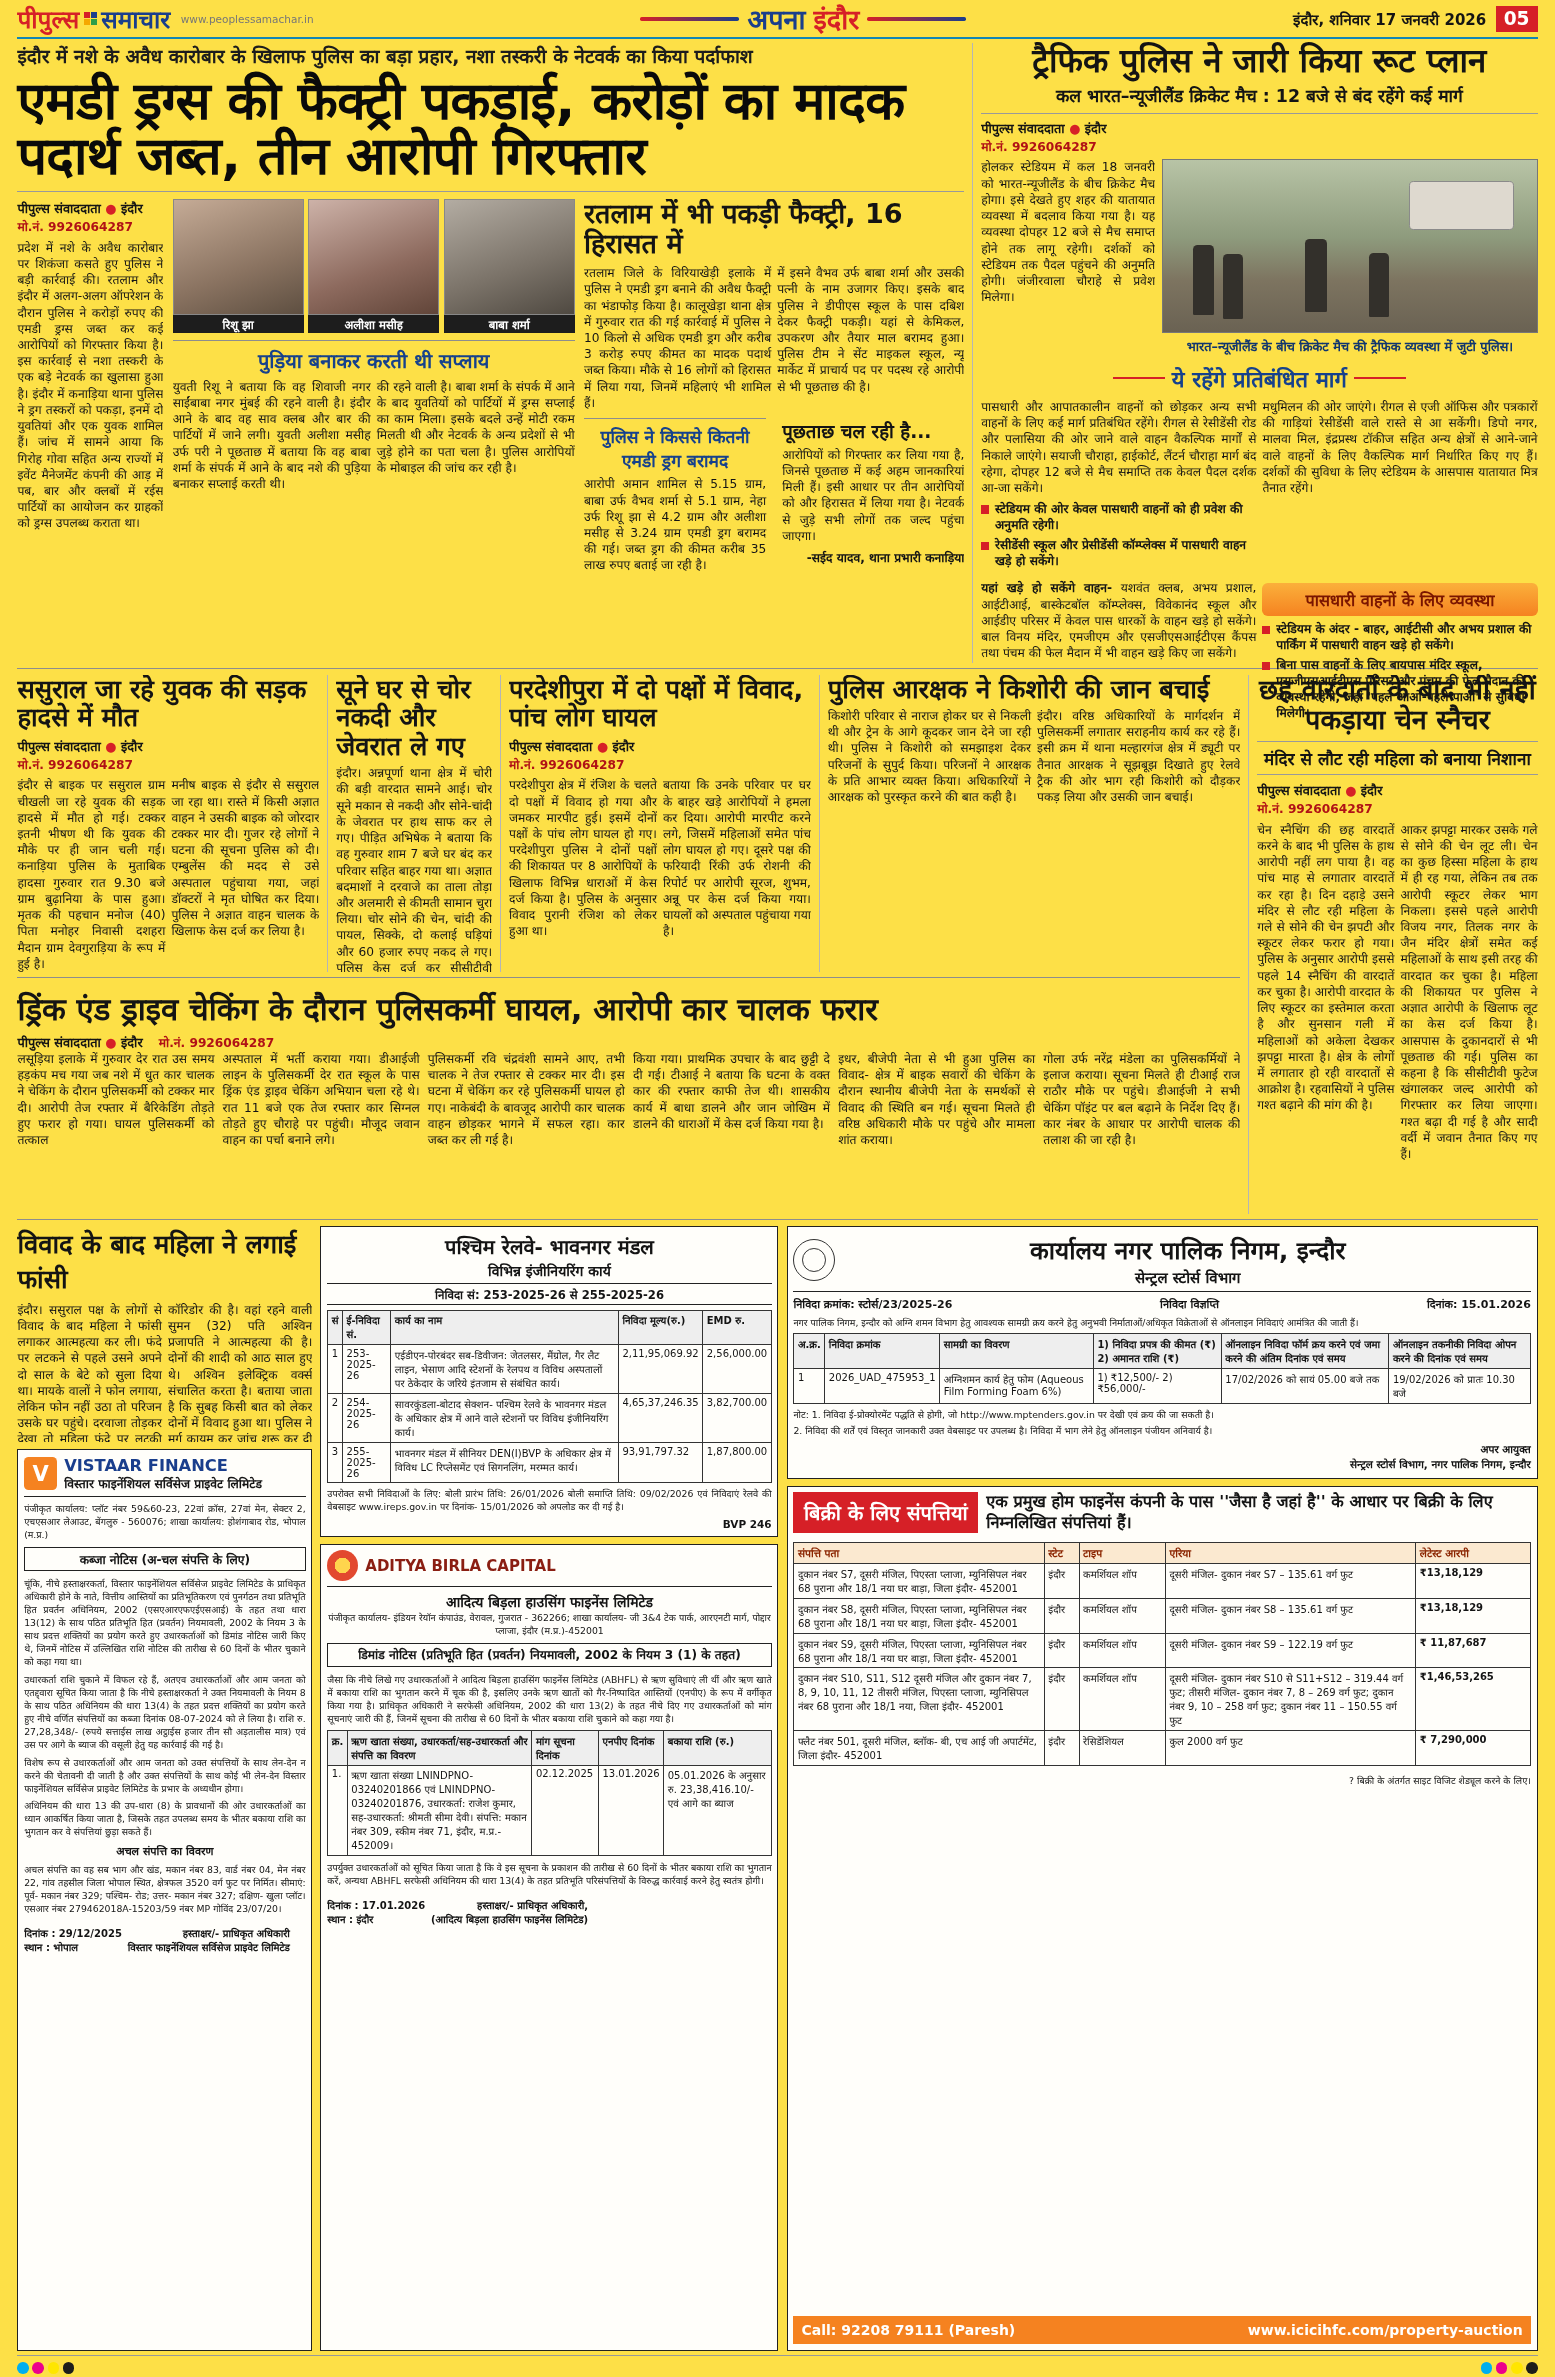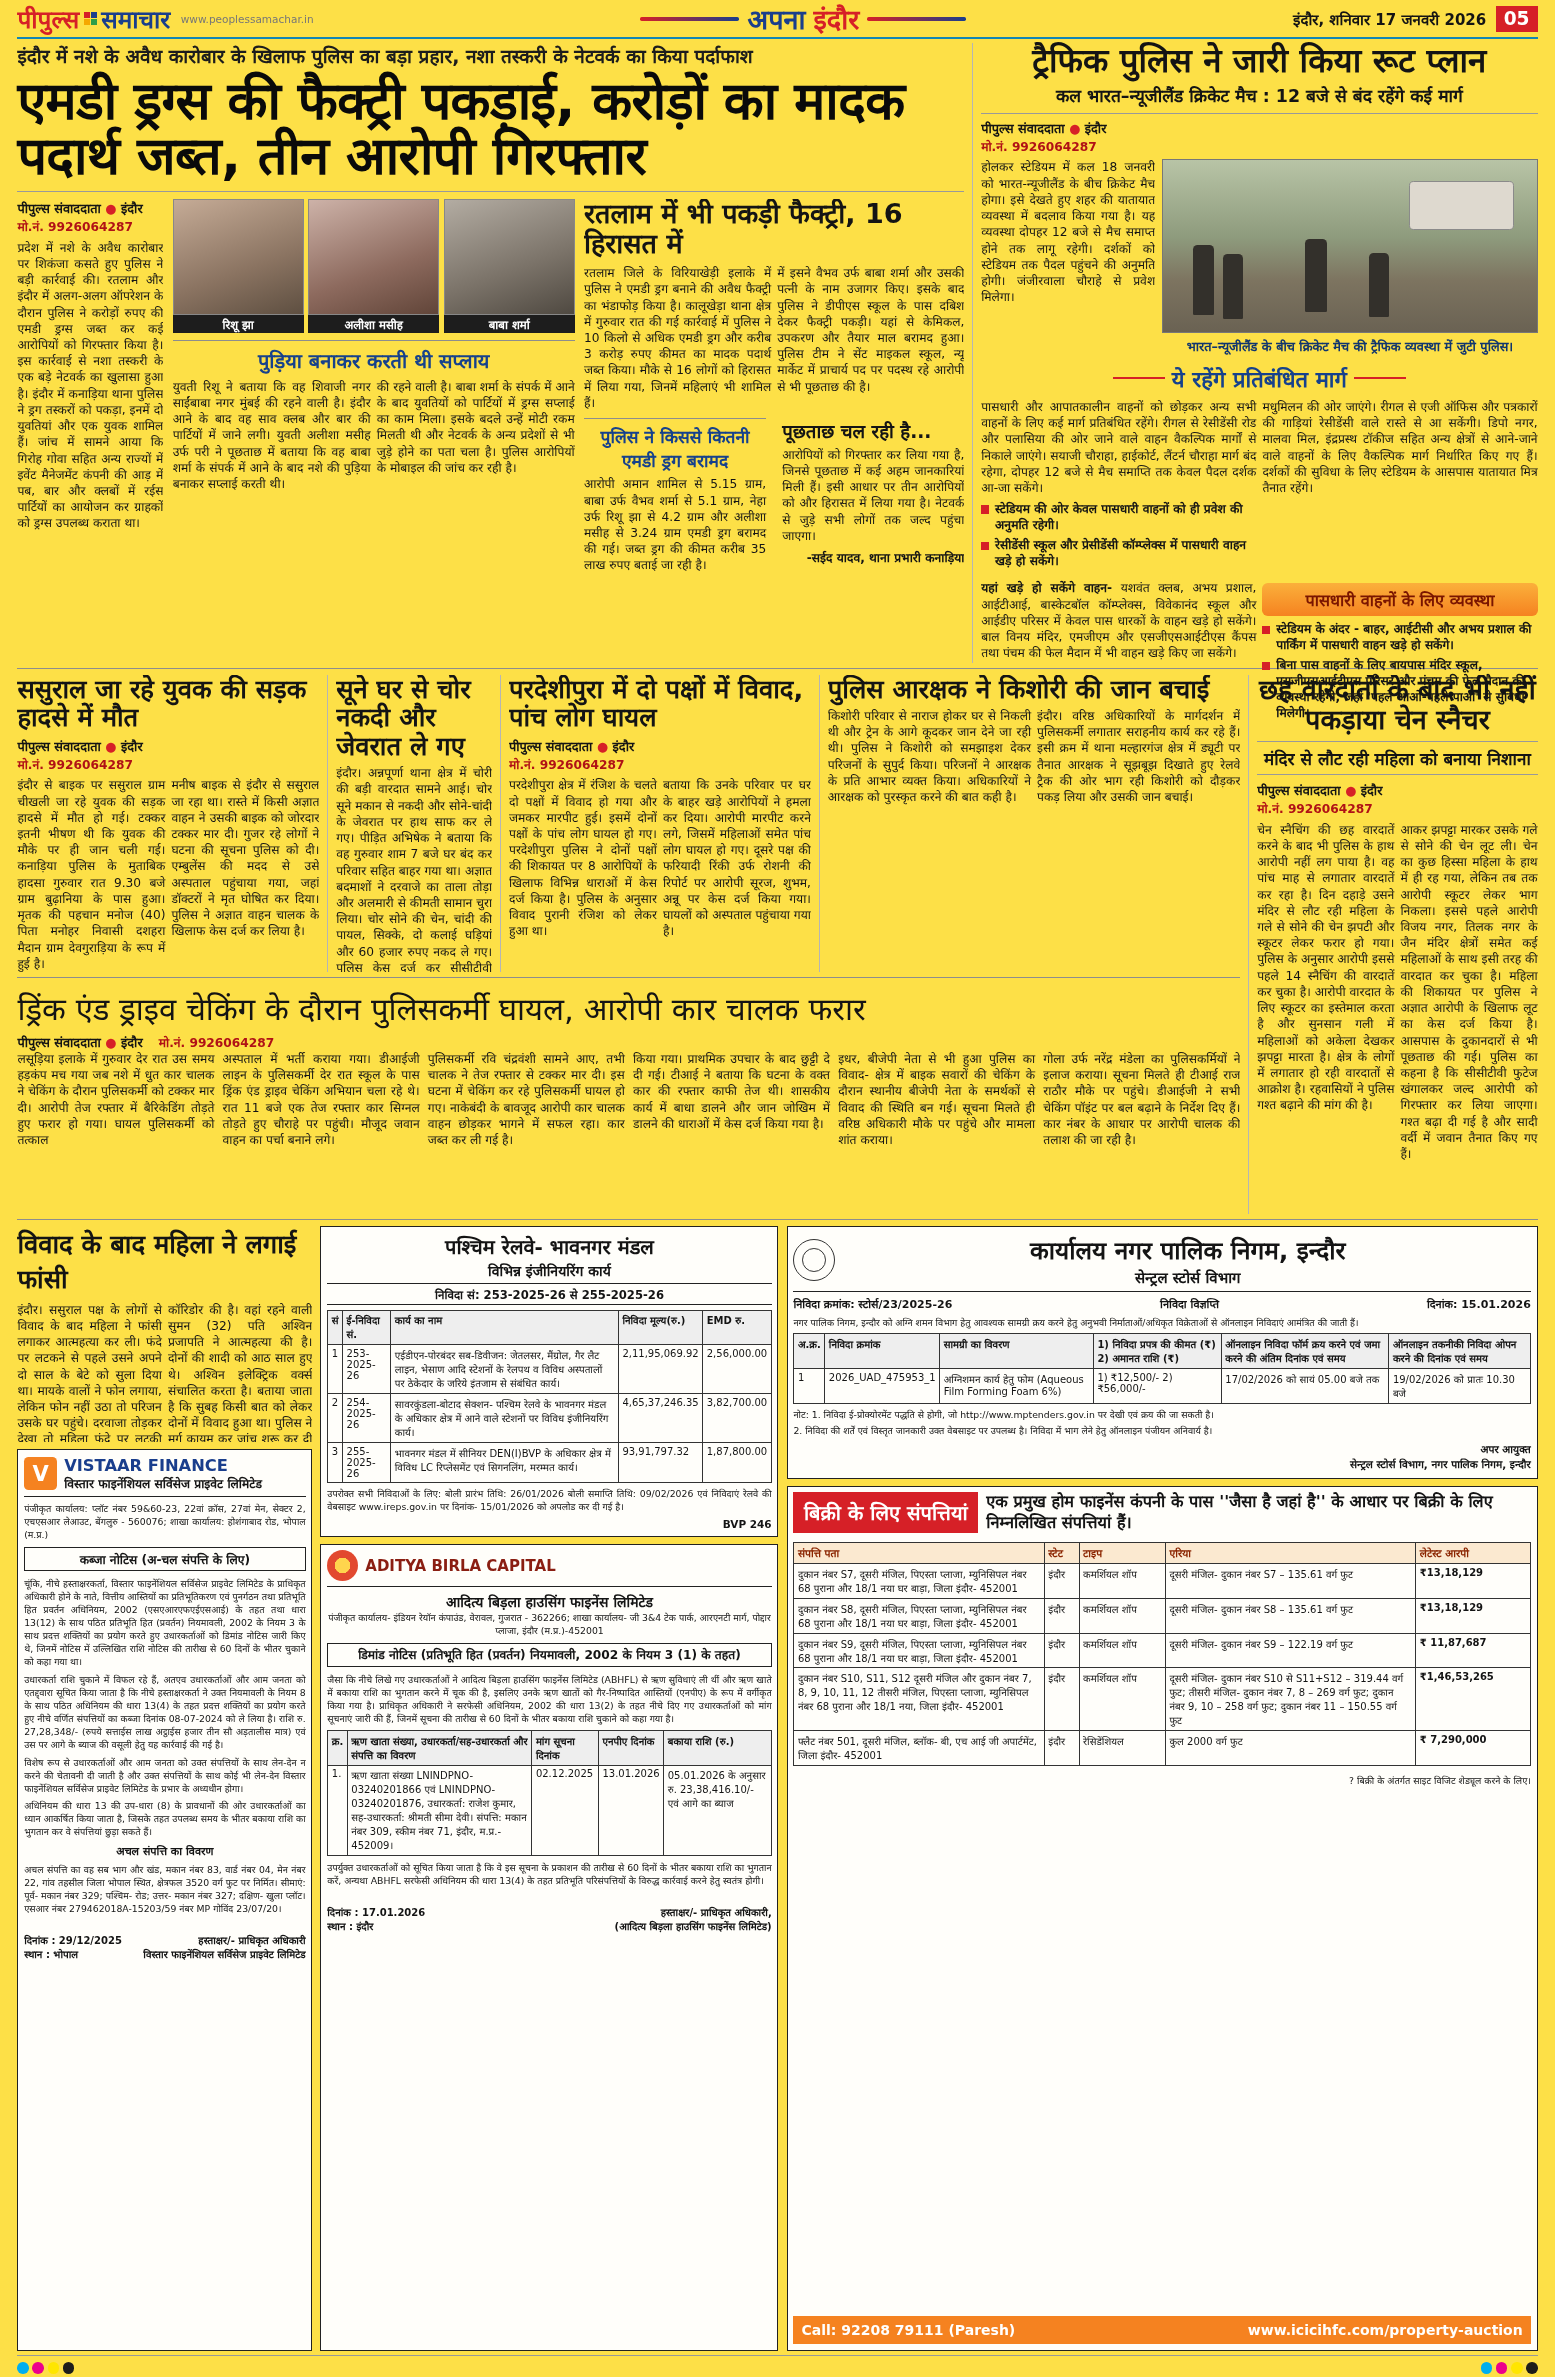--- a/index.html
+++ b/index.html
@@ -71,39 +71,39 @@
 .bullet-sq{flex:0 0 8.1px;height:8.1px;background:#d62027;margin-top:3.5px}
 .pass-box{background:linear-gradient(180deg,#fbb03b,#f58220);color:#7a1500;font-weight:800;font-size:16.3px;text-align:center;border-radius:5.8px;padding:5.8px 4.6px;margin:2.3px 0 5.8px}
 .lead-in{font-weight:800}
 
 .mid-wrap{display:flex;gap:8.1px;height:539px;margin-top:1.2px}
 .mid-left{width:1223px;display:flex;flex-direction:column}
 .mid-band{display:flex;gap:8.1px;height:297px}
 .story h2{font-size:25.6px;font-weight:800;line-height:1.12;margin-bottom:4.6px}
 .s0{width:302px}.s1{width:156px}.s2{width:302px}.s3{flex:1}
 .drink{padding-top:3.5px}
-.drink h1{font-size:31px;font-weight:400;margin-bottom:3.5px}
+.drink h1{font-size:31px;font-weight:700;margin-bottom:3.5px}
 .drink-cols{display:flex;gap:8.1px;height:145px}
 .drink-cols p{flex:1}
 .rail{flex:1;display:flex;flex-direction:column}
 .rail h2{font-size:27px;text-align:center;font-weight:800;line-height:1.12}
 .rail .deck{font-size:17px;font-weight:700;text-align:center;border-top:0.6px solid #999;border-bottom:0.6px solid #999;padding:4.6px 0;margin:5.8px 0}
 .rail .two-col{flex:1}
 
 .bottom-band{display:flex;gap:8.1px;height:1125px;margin-top:1.2px}
 .bcol{display:flex;flex-direction:column;gap:7px}
 .bcol-left{width:295px}
 .bcol-mid{width:458px}
 .bcol-right{flex:1}
 .suicide{height:216px}
 .suicide h2{font-size:25.6px;font-weight:800;margin-bottom:5.8px}
 .ad{border:1.2px solid #222;padding:5.8px;background:#fffefa}
 .ad-small{font-size:9.3px;line-height:1.4;text-align:justify;margin-bottom:4.6px}
 .ad-title{font-weight:800;text-align:center;font-size:12.2px;margin:5.8px 0;border:0.6px solid #222;padding:2.9px}
-.sign-row{display:flex;justify-content:space-between;margin-top:18px;font-weight:700;font-size:10px;gap:5.8px}
+.sign-row{display:flex;justify-content:flex-start;margin-top:11px;font-weight:700;font-size:10px;gap:5.8px}
 .vistaar{flex:1}
 .vistaar-head{display:flex;gap:7px;align-items:center;border-bottom:1.2px solid #222;padding-bottom:4.6px;margin-bottom:4.6px}
 .vistaar-logo{width:33px;height:33px;background:#f58220;color:#fff;font-weight:800;font-size:21px;display:flex;align-items:center;justify-content:center;border-radius:4.6px}
 .vistaar .brand{font-size:16.3px;font-weight:800;color:#1a3e8c}
 .vistaar .company{font-size:12.2px;font-weight:800}
 .center-bold{font-weight:800;text-align:center;font-size:11px;margin:4.6px 0}
 .railway-ad .ad-org{font-size:20px;font-weight:800;text-align:center}
 .railway-ad .ad-sub{font-size:14px;font-weight:700;text-align:center;margin-top:1.2px}
 .railway-ad .ad-tline{font-size:11.6px;font-weight:700;text-align:center;margin:3.5px 0;border-top:0.6px solid #222;border-bottom:0.6px solid #222;padding:2.3px 0}
 table.adtable{width:100%;border-collapse:collapse;margin:4.6px 0}

